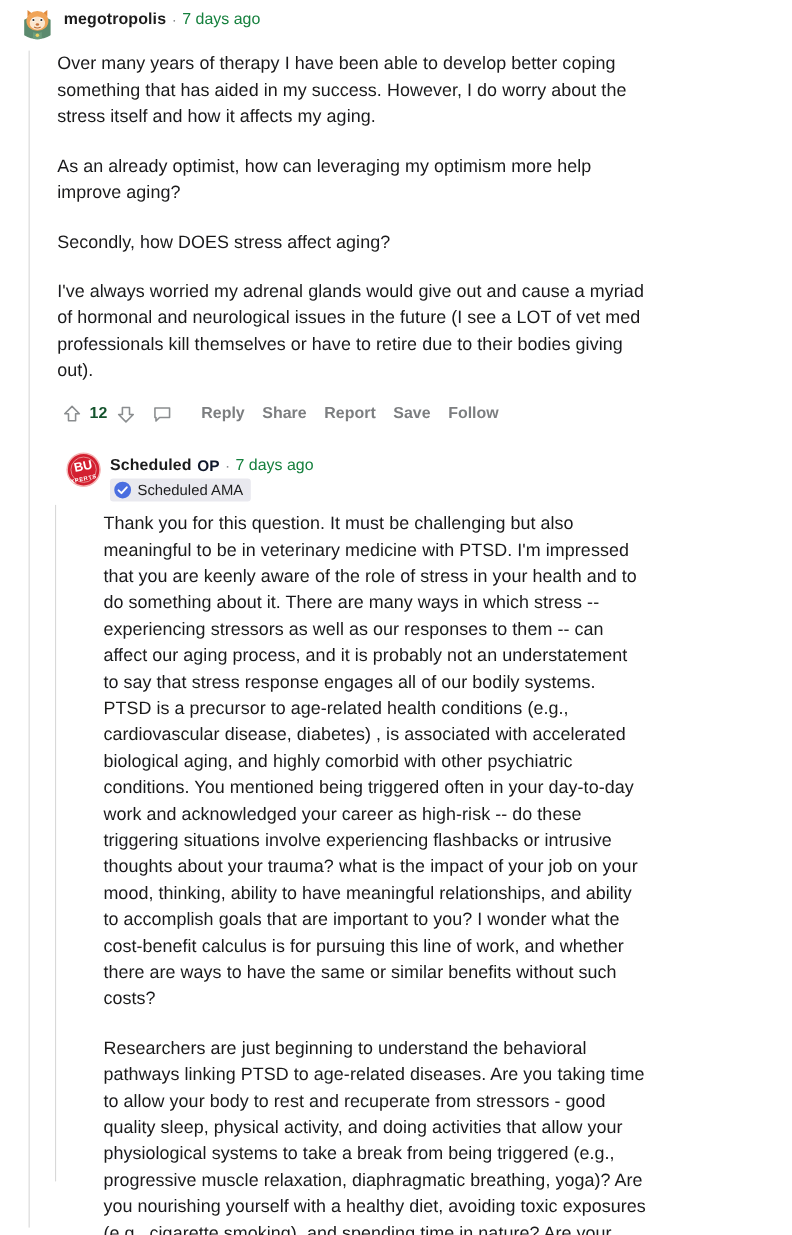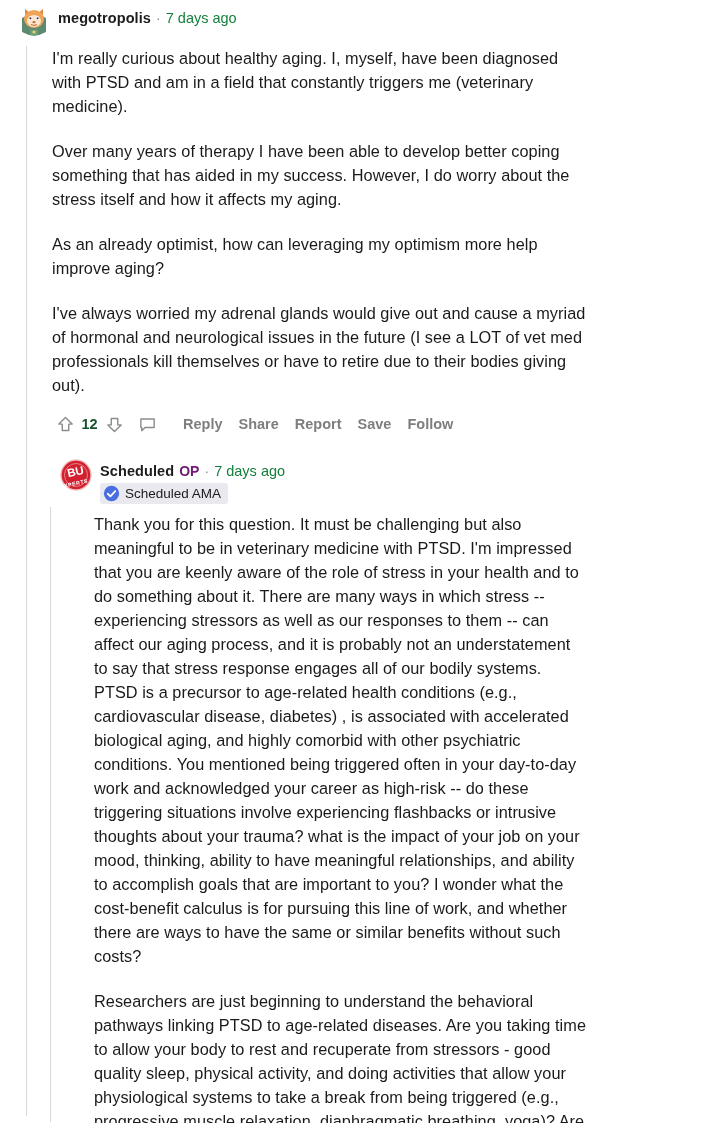--- a/index.html
+++ b/index.html
@@ -75,21 +75,21 @@
     line-height: 17px;
     white-space: nowrap;
   }
   .username {
     font-weight: 700;
     color: #1c1c1c;
     letter-spacing: .1px;
   }
   .op-badge {
     font-weight: 700;
-    color: #701a75;
+    color: #0f172a;
     font-size: 14px;
   }
   .dot-sep {
     color: #878a8c;
     font-size: 14px;
   }
   .timestamp {
     color: #15803d;
     font-size: 14.5px;
   }
@@ -215,23 +215,23 @@
       <div class="header-text">
         <div class="name-row">
           <span class="username">megotropolis</span>
           <span class="dot-sep">·</span>
           <span class="timestamp">7 days ago</span>
         </div>
       </div>
     </div>
 
     <div class="comment-body">
-      <p>I'm really curious about healthy aging. I, myself, have been diagnosed with PTSD and am in a field that constantly triggers me (veterinary medicine).</p>
       <p>Over many years of therapy I have been able to develop better coping something that has aided in my success. However, I do worry about the stress itself and how it affects my aging.</p>
       <p>As an already optimist, how can leveraging my optimism more help improve aging?</p>
+      <p>Secondly, how DOES stress affect aging?</p>
       <p>I've always worried my adrenal glands would give out and cause a myriad of hormonal and neurological issues in the future (I see a LOT of vet med professionals kill themselves or have to retire due to their bodies giving out).</p>
     </div>
 
     <div class="action-bar">
       <div class="vote-group">
         <div class="vote-btn">
           <svg width="19" height="19" viewBox="0 0 20 20">
             <path d="M10 2.6 L17 9.6 L13.4 9.6 L13.4 16.4 L6.6 16.4 L6.6 9.6 L3 9.6 Z" fill="none" stroke="#8a8d8f" stroke-width="1.5" stroke-linejoin="round"></path>
           </svg>
         </div>

